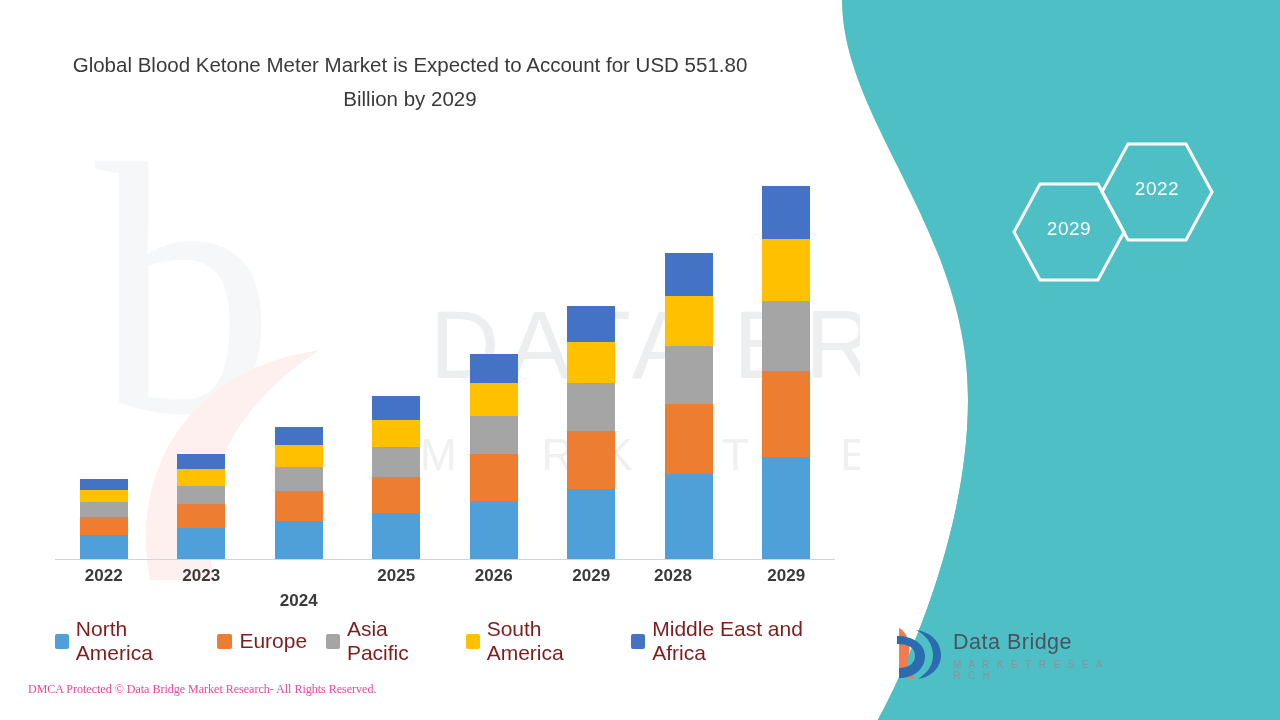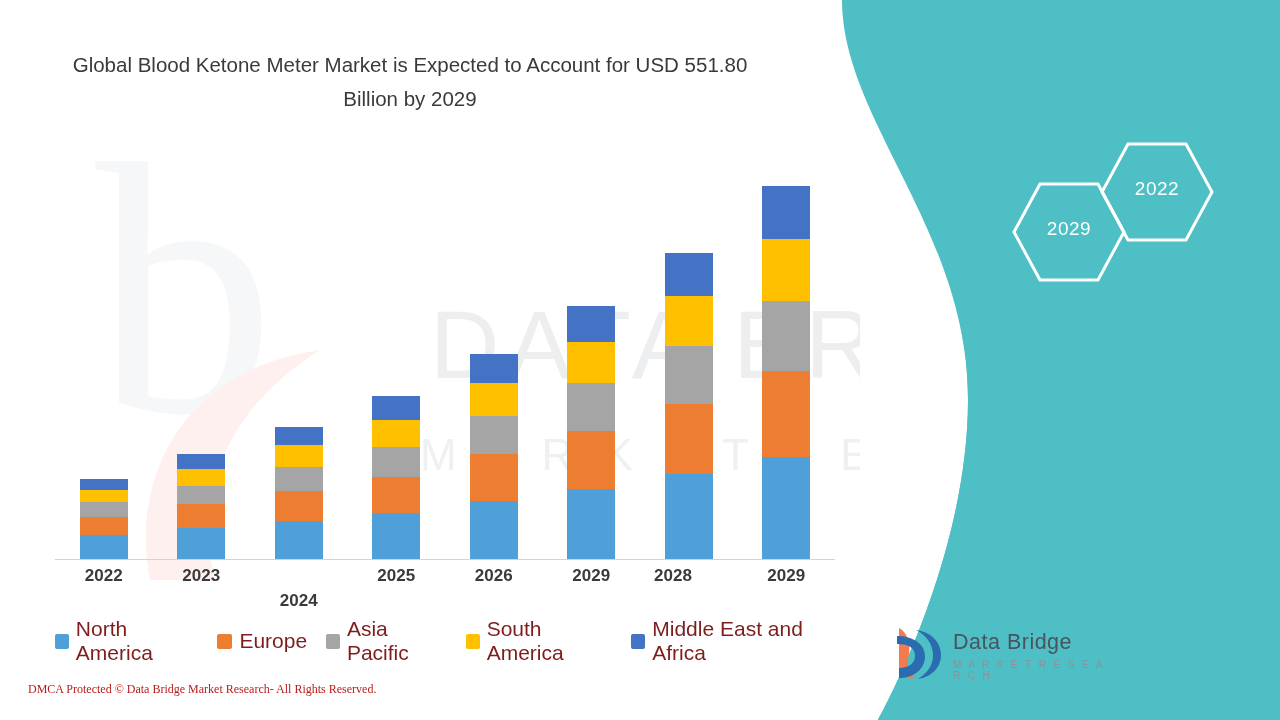--- a/index.html
+++ b/index.html
@@ -168,21 +168,21 @@
   }
   .legend-item { display: flex; align-items: center; gap: 7px; }
   .legend-swatch { width: 15px; height: 15px; border-radius: 2px; }
   .legend-label { font-size: 21px; color: #7f1d1d; }
 
   
   .footer-left {
     position: absolute;
     left: 28px; top: 682px;
     font-size: 12px;
-    color: #b91c1c;
+    color: #ec4899;
     font-family: "Liberation Serif", serif;
   }
   .footer-right {
     position: absolute;
     left: 458px; top: 683px;
     font-size: 11.5px;
     color: #3a3a3a;
     font-family: "Liberation Serif", serif;
   }
 </style>

